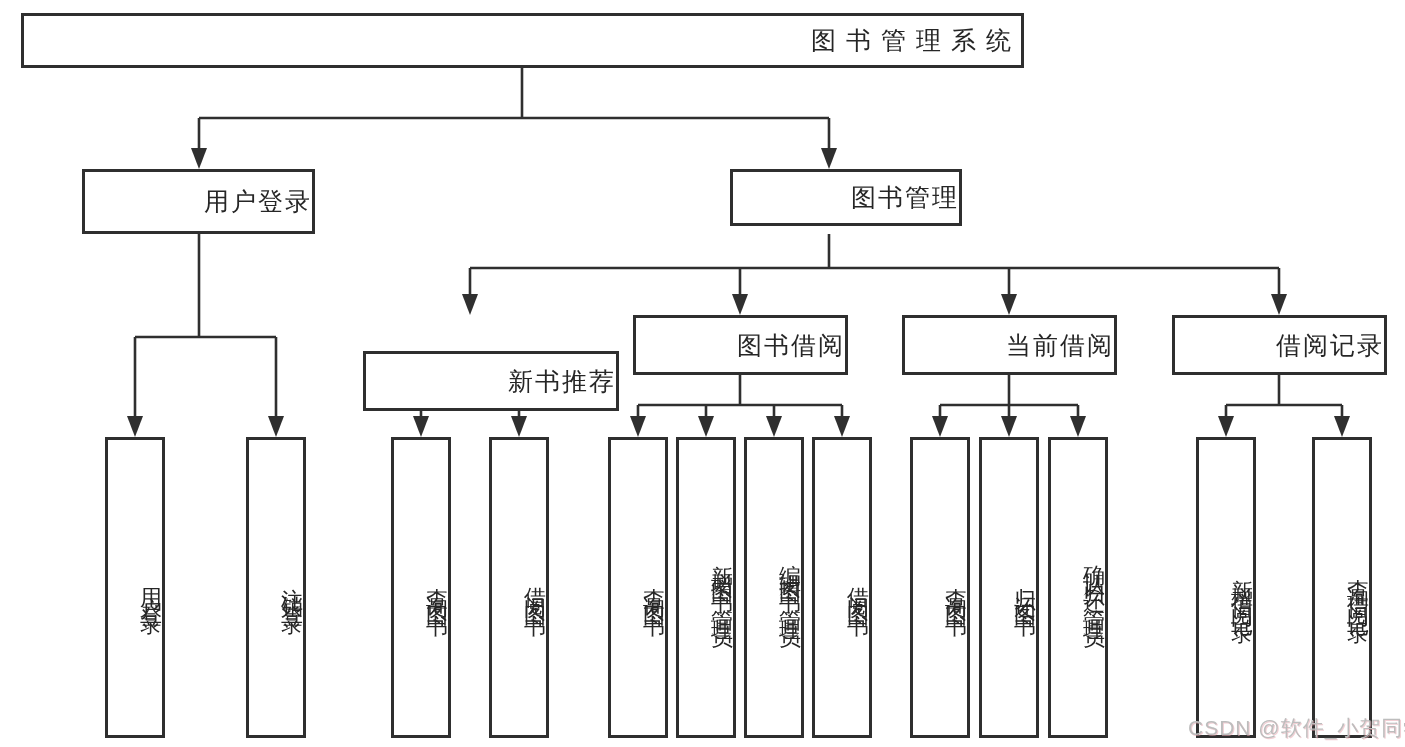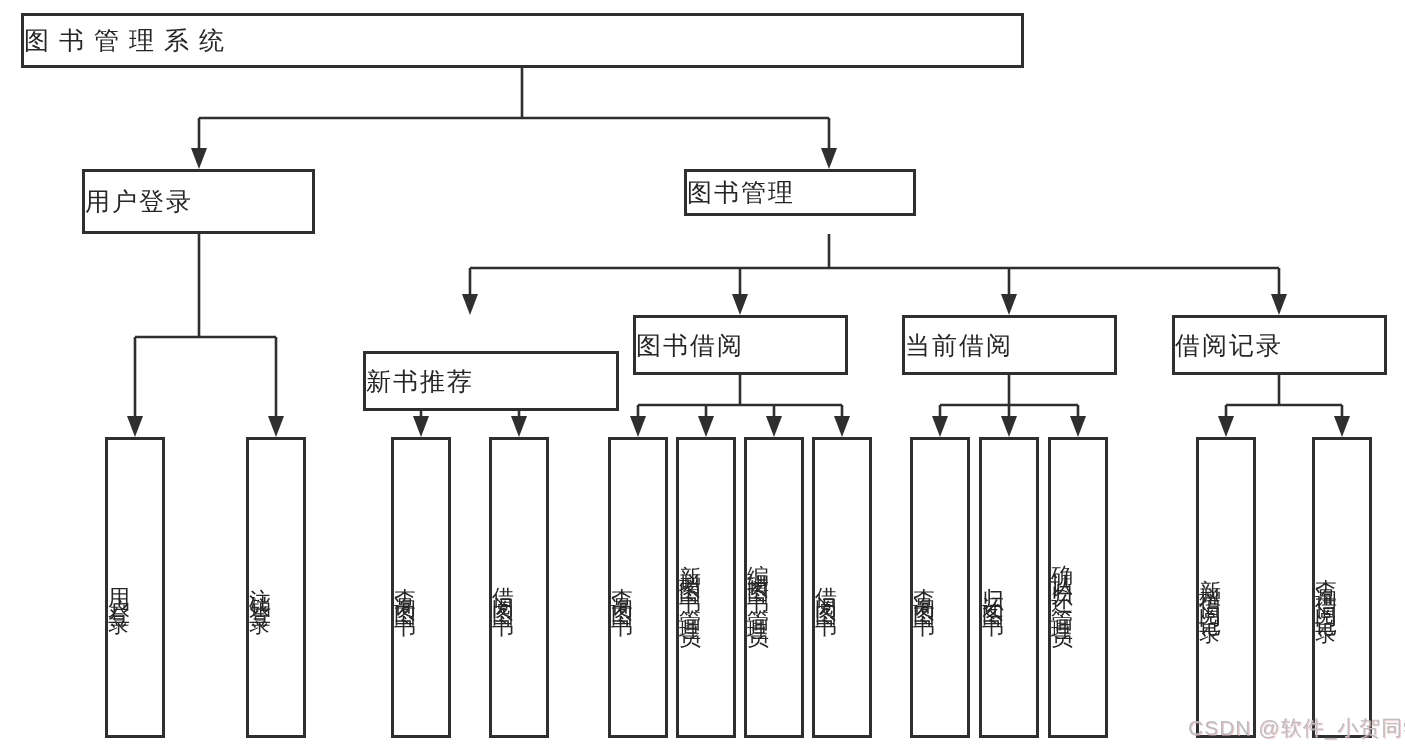--- a/index.html
+++ b/index.html
@@ -18,21 +18,21 @@
     width: 1405px; height: 747px;
     z-index: 1;
   }
   .node {
     position: absolute;
     box-sizing: border-box;
     border: 3px solid #2f2f2f;
     background: #ffffff;
     display: flex;
     align-items: center;
-    justify-content: flex-start;
+    justify-content: flex-end;
     z-index: 2;
   }
   .h-label {
     font-size: 25px;
     letter-spacing: 2px;
     white-space: nowrap;
   }
   .root-box .h-label { letter-spacing: 10px; }
   .leaf span {
     writing-mode: vertical-rl;
@@ -99,21 +99,21 @@
     </g>
   </svg>
 
   <div class="node root-box" style="left:21px; top:13px; width:1003px; height:55px;">
     <span class="h-label">图书管理系统</span>
   </div>
 
   <div class="node" style="left:82px; top:169px; width:233px; height:65px;">
     <span class="h-label">用户登录</span>
   </div>
-  <div class="node" style="left:684px; top:169px; width:232px; height:47px;">
+  <div class="node" style="left:730px; top:169px; width:232px; height:57px;">
     <span class="h-label">图书管理</span>
   </div>
 
   <div class="node" style="left:363px; top:315px; width:256px; height:60px;margin-top:36px;">
     <span class="h-label">新书推荐</span>
   </div>
   <div class="node" style="left:633px; top:315px; width:215px; height:60px;">
     <span class="h-label">图书借阅</span>
   </div>
   <div class="node" style="left:902px; top:315px; width:215px; height:60px;font-family:Liberation Mono, monospace;">

